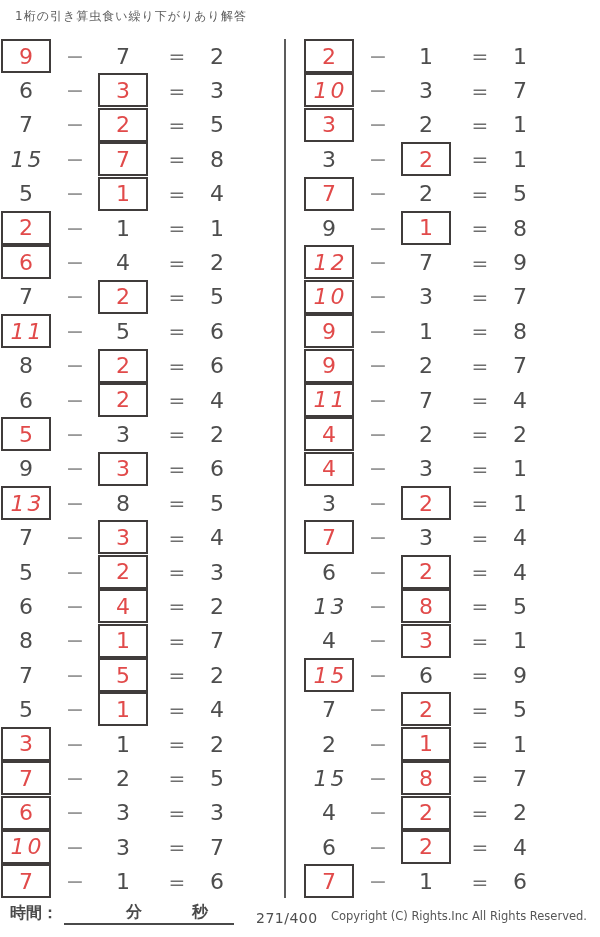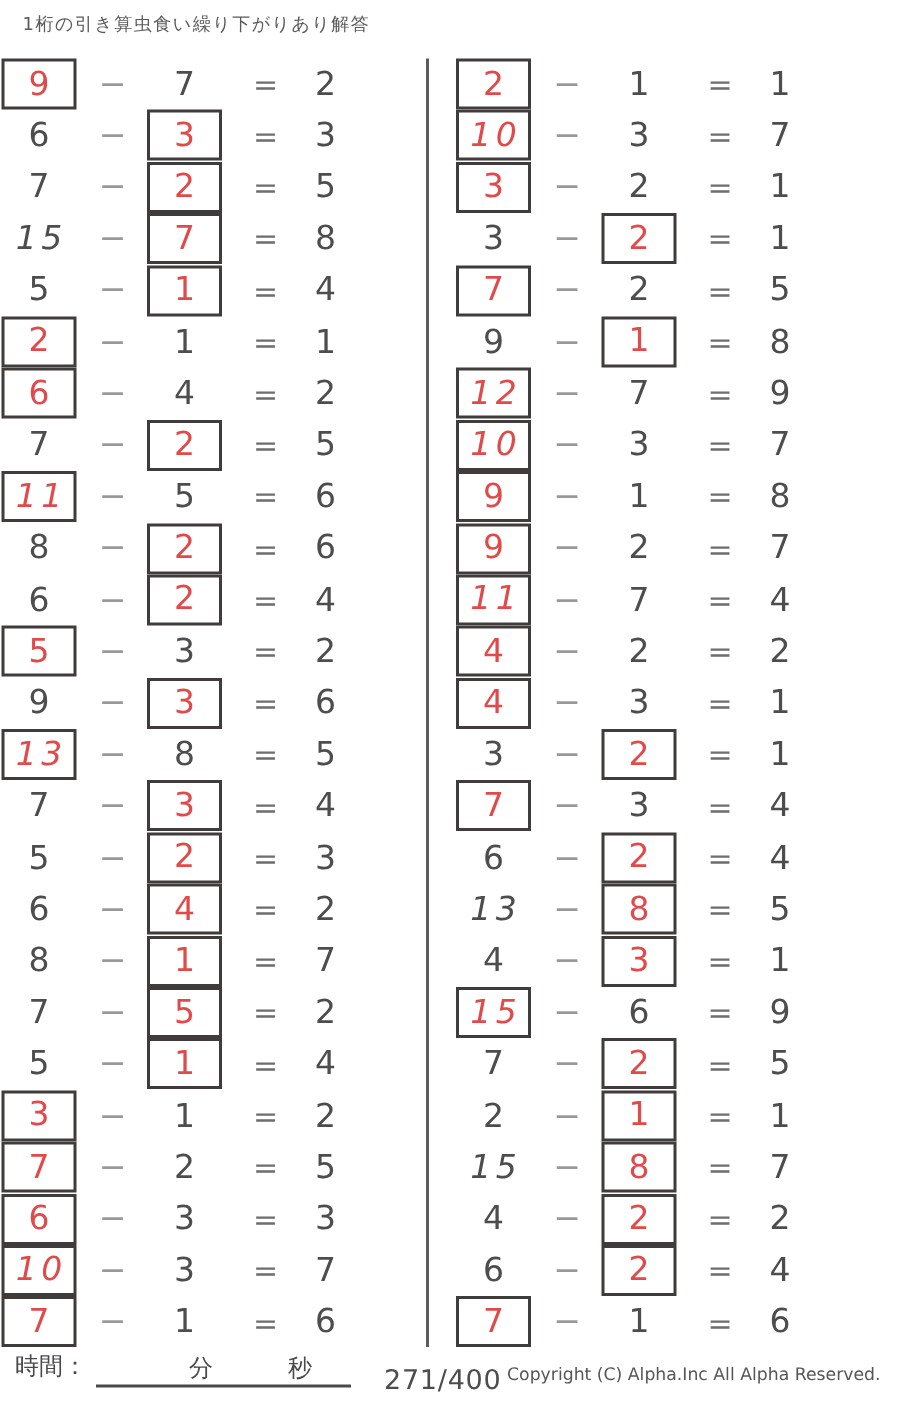--- a/index.html
+++ b/index.html
@@ -48,32 +48,32 @@
   .num.multi { letter-spacing:3px; margin-right:-3px;font-style:italic; }
   .cell.boxed {
     border:2px solid var(--border);
     box-sizing:border-box; height:34px;
     background:#fff;
   }
   .cell.boxed .num { color:var(--red); }
   .footer-time {
     position:absolute; left:10px; top:901px;
     font-size:16px; color:#4a4a4a;
-    display:flex; align-items:flex-start; white-space:nowrap;
+    display:flex; align-items:center; white-space:nowrap;font-weight:bold;
   }
   .time-line {
     display:inline-flex; align-items:flex-end;
     width:170px; height:22px;
     border-bottom:2px solid #4a4a4a; margin-left:6px;
   }
   .time-spacer1 { display:inline-block; width:62px; }
   .time-spacer2 { display:inline-block; width:50px; }
   .page-num {
     position:absolute; left:256px; top:910px;
-    font-size:18px; color:#4d4d4d; letter-spacing:0.5px;
+    font-size:14px; color:#4d4d4d; letter-spacing:0.5px;
   }
   .copyright {
     position:absolute; right:13px; top:909px;
     font-size:11.5px; color:#565656;
   }
 </style>
 </head>
 <body>
 
 <div class="page" style="--red: #e14a4a; --ink: #4d4d4d; --border: #403c3b;">
@@ -790,15 +790,15 @@
     <span>時間：</span>
       <span class="time-line">
         <span class="time-spacer1"></span>
         <span>分</span>
         <span class="time-spacer2"></span>
         <span>秒</span>
       </span>
   </div>
 
   <div class="page-num">271/400</div>
-  <div class="copyright">Copyright (C) Alpha.Inc All Alpha Reserved.</div>
+  <div class="copyright">Copyright (C) Rights.Inc All Rights Reserved.</div>
 
 </div>
 
 </body></html>

